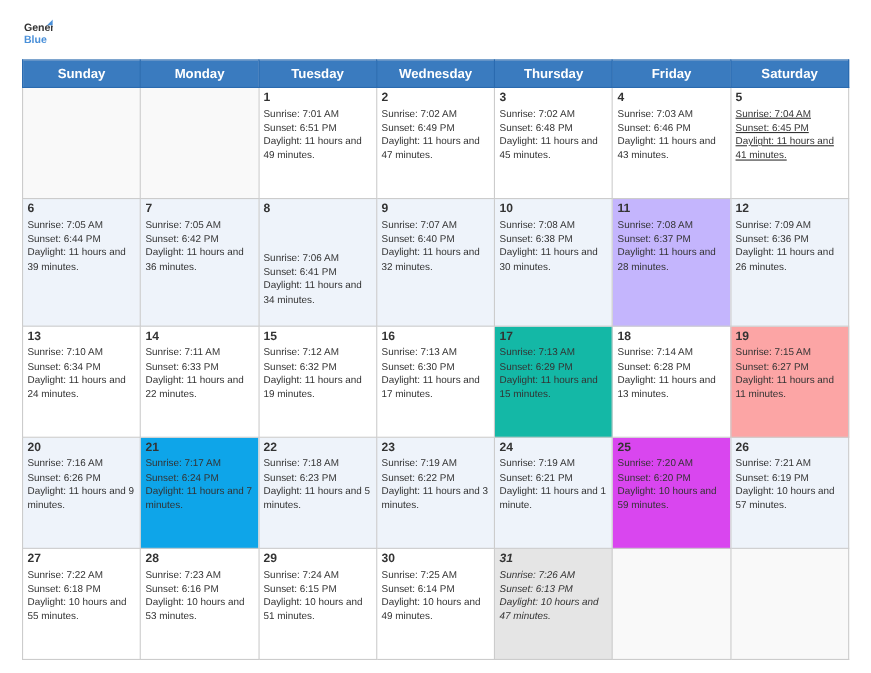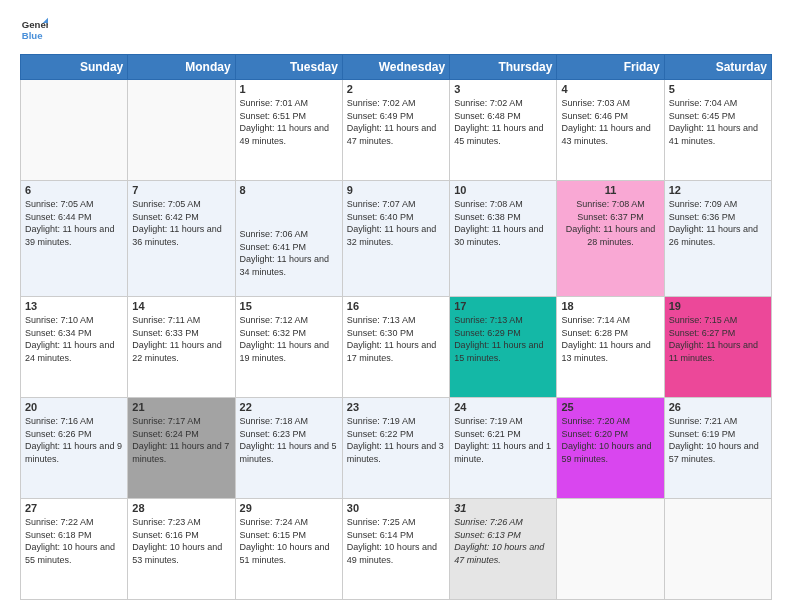--- a/index.html
+++ b/index.html
@@ -52,21 +52,21 @@
       border-collapse: collapse;
       width: 100%;
       table-layout: fixed;
     }
     .calendar th {
       background-color: #3a7bbf;
       color: #fff;
       font-size: 12px;
       font-weight: bold;
       padding: 5px 4px;
-      text-align: right;
+      text-align: center;
       border: 1px solid #2a6aaf;
     }
     .calendar td {
       border: 1px solid #ccc;
       vertical-align: top;
       padding: 3px 4px;
       font-size: 9.5px;
       color: #333;
       background: #fff;
       height: 88px;
@@ -144,21 +144,21 @@
 Daylight: 11 hours and 45 minutes.</div>
           </td>
           <td style="background: rgb(255, 255, 255);">
             <div class="day-num">4</div>
             <div class="cell-info" style="white-space: pre-line;">Sunrise: 7:03 AM
 Sunset: 6:46 PM
 Daylight: 11 hours and 43 minutes.</div>
           </td>
           <td style="background: rgb(255, 255, 255);">
             <div class="day-num">5</div>
-            <div class="cell-info" style="white-space: pre-line;">Sunrise: 7:04 AM
+            <div class="cell-info" style="white-space: pre-line; text-decoration: underline;">Sunrise: 7:04 AM
 Sunset: 6:45 PM
 Daylight: 11 hours and 41 minutes.</div>
           </td>
         </tr>
         <tr>
           <td style="background: rgb(238, 243, 250);">
             <div class="day-num">6</div>
             <div class="cell-info" style="white-space: pre-line;">Sunrise: 7:05 AM
 Sunset: 6:44 PM
 Daylight: 11 hours and 39 minutes.</div>
@@ -180,21 +180,21 @@
             <div class="cell-info" style="white-space: pre-line;">Sunrise: 7:07 AM
 Sunset: 6:40 PM
 Daylight: 11 hours and 32 minutes.</div>
           </td>
           <td style="background: rgb(238, 243, 250);">
             <div class="day-num">10</div>
             <div class="cell-info" style="white-space: pre-line;">Sunrise: 7:08 AM
 Sunset: 6:38 PM
 Daylight: 11 hours and 30 minutes.</div>
           </td>
-          <td style="background: #f9a8d4; text-align: center;">
+          <td style="background: #c4b5fd;">
             <div class="day-num">11</div>
             <div class="cell-info" style="white-space: pre-line;">Sunrise: 7:08 AM
 Sunset: 6:37 PM
 Daylight: 11 hours and 28 minutes.</div>
           </td>
           <td style="background: rgb(238, 243, 250);">
             <div class="day-num">12</div>
             <div class="cell-info" style="white-space: pre-line;">Sunrise: 7:09 AM
 Sunset: 6:36 PM
 Daylight: 11 hours and 26 minutes.</div>
@@ -230,35 +230,35 @@
             <div class="cell-info" style="white-space: pre-line;">Sunrise: 7:13 AM
 Sunset: 6:29 PM
 Daylight: 11 hours and 15 minutes.</div>
           </td>
           <td style="background: rgb(255, 255, 255);">
             <div class="day-num">18</div>
             <div class="cell-info" style="white-space: pre-line;">Sunrise: 7:14 AM
 Sunset: 6:28 PM
 Daylight: 11 hours and 13 minutes.</div>
           </td>
-          <td style="background: #ec4899;">
+          <td style="background: #fca5a5;">
             <div class="day-num">19</div>
             <div class="cell-info" style="white-space: pre-line;">Sunrise: 7:15 AM
 Sunset: 6:27 PM
 Daylight: 11 hours and 11 minutes.</div>
           </td>
         </tr>
         <tr>
           <td style="background: rgb(238, 243, 250);">
             <div class="day-num">20</div>
             <div class="cell-info" style="white-space: pre-line;">Sunrise: 7:16 AM
 Sunset: 6:26 PM
 Daylight: 11 hours and 9 minutes.</div>
           </td>
-          <td style="background: #a3a3a3; margin-left: 48px;">
+          <td style="background: #0ea5e9; margin-left: 48px;">
             <div class="day-num">21</div>
             <div class="cell-info" style="white-space: pre-line;">Sunrise: 7:17 AM
 Sunset: 6:24 PM
 Daylight: 11 hours and 7 minutes.</div>
           </td>
           <td style="background: rgb(238, 243, 250);">
             <div class="day-num">22</div>
             <div class="cell-info" style="white-space: pre-line;">Sunrise: 7:18 AM
 Sunset: 6:23 PM
 Daylight: 11 hours and 5 minutes.</div>

